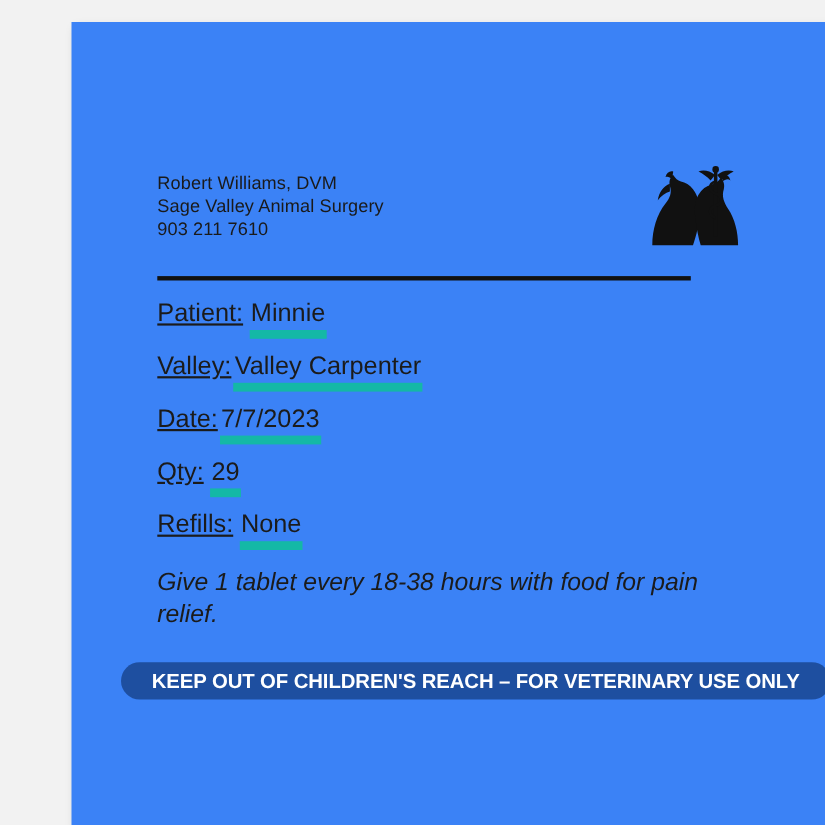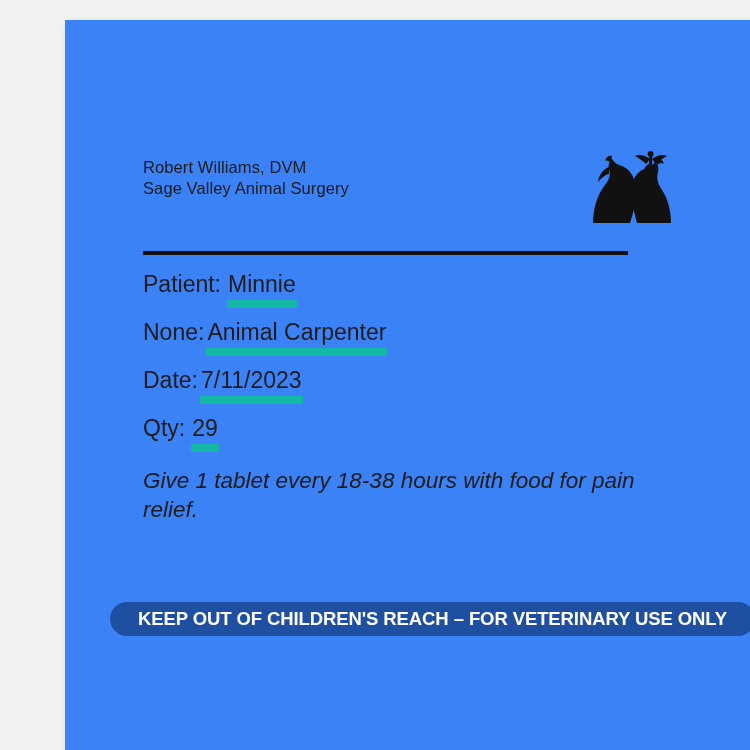--- a/index.html
+++ b/index.html
@@ -77,20 +77,21 @@
   .field-line {
     display: flex;
     align-items: baseline;
     font-size: 23px;
     color: #1b1b1b;
     margin-bottom: 9px;
     line-height: 30px;
   }
   .field-label {
     white-space: nowrap;
+    text-decoration: underline;
   }
   .field-value {
     border-bottom: 8px solid #14b8a6;
     padding: 0 1px 1px 1px;
     white-space: nowrap;
   }
   .gap-sm { width: 6px; display:inline-block; }
   .gap-xs { width: 2px; display:inline-block; }
 
   .sig {
@@ -127,20 +128,21 @@
 
 <div class="page-wrap">
   <div class="rx-card">
 
     <div class="inner">
 
       <div class="header-row">
         <div class="clinic-block">
           <div>Robert Williams, DVM</div>
           <div>Sage Valley Animal Surgery</div>
+          <div>903 211 7610</div>
         </div>
 
         <div class="logo">
           <svg width="88" height="78" viewBox="0 0 88 78" xmlns="http://www.w3.org/2000/svg">
 
             <path fill="#111111" d="M6 72 C6 58 10 44 18 34 C22 29 24 24 22 18 C21 14 22 10 25 8 C27 11 29 13 32 14 C36 15 40 17 43 21 C47 26 49 33 49 41 C49 52 46 63 43 72 Z M24 12 C22 10 20 9 18 10 C19 6 22 4 25 5 Z"></path>
 
             <path fill="#111111" d="M22 16 C16 18 12 24 11 31 C14 27 18 24 22 23 Z"></path>
 
             <path fill="#111111" d="M84 72 C84 60 81 48 75 39 C71 33 69 27 71 21 C72 17 71 13 68 11 C66 14 63 16 60 17 C55 18 51 21 48 26 C45 31 44 38 45 46 C46 56 48 65 50 72 Z M70 14 C72 12 75 11 77 13 C76 9 73 7 70 8 Z"></path>
@@ -160,38 +162,43 @@
 
       <div class="fields">
 
         <div class="field-line">
           <span class="field-label">Patient:</span>
           <span class="gap-sm"></span>
           <span class="field-value">Minnie</span>
         </div>
 
         <div class="field-line">
-          <span class="field-label">None:</span>
+          <span class="field-label">Valley:</span>
           <span class="gap-xs"></span>
-          <span class="field-value">Animal Carpenter</span>
+          <span class="field-value">Valley Carpenter</span>
         </div>
 
         <div class="field-line">
           <span class="field-label">Date:</span>
           <span class="gap-xs"></span>
-          <span class="field-value">7/11/2023</span>
+          <span class="field-value">7/7/2023</span>
         </div>
 
 
         <div class="field-line">
           <span class="field-label">Qty:</span>
           <span class="gap-sm"></span>
           <span class="field-value">29</span>
         </div>
 
+        <div class="field-line">
+          <span class="field-label">Refills:</span>
+          <span class="gap-sm"></span>
+          <span class="field-value">None</span>
+        </div>
 
       </div>
 
       <div class="sig">Give 1 tablet every 18-38 hours with food for pain relief.</div>
 
     </div>
 
     <div class="warning-bar">
       <span>KEEP OUT OF CHILDREN'S REACH – FOR VETERINARY USE ONLY</span>
     </div>

